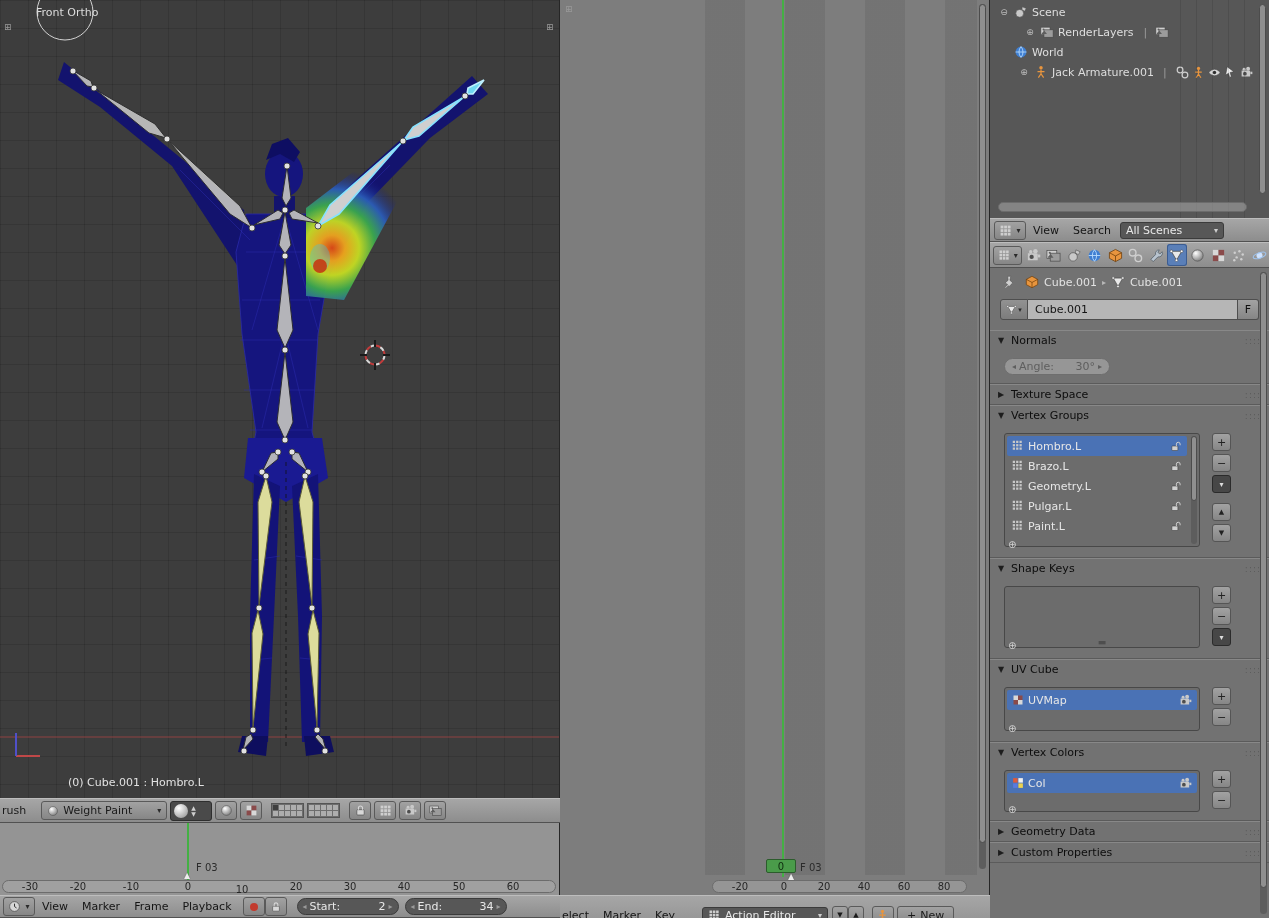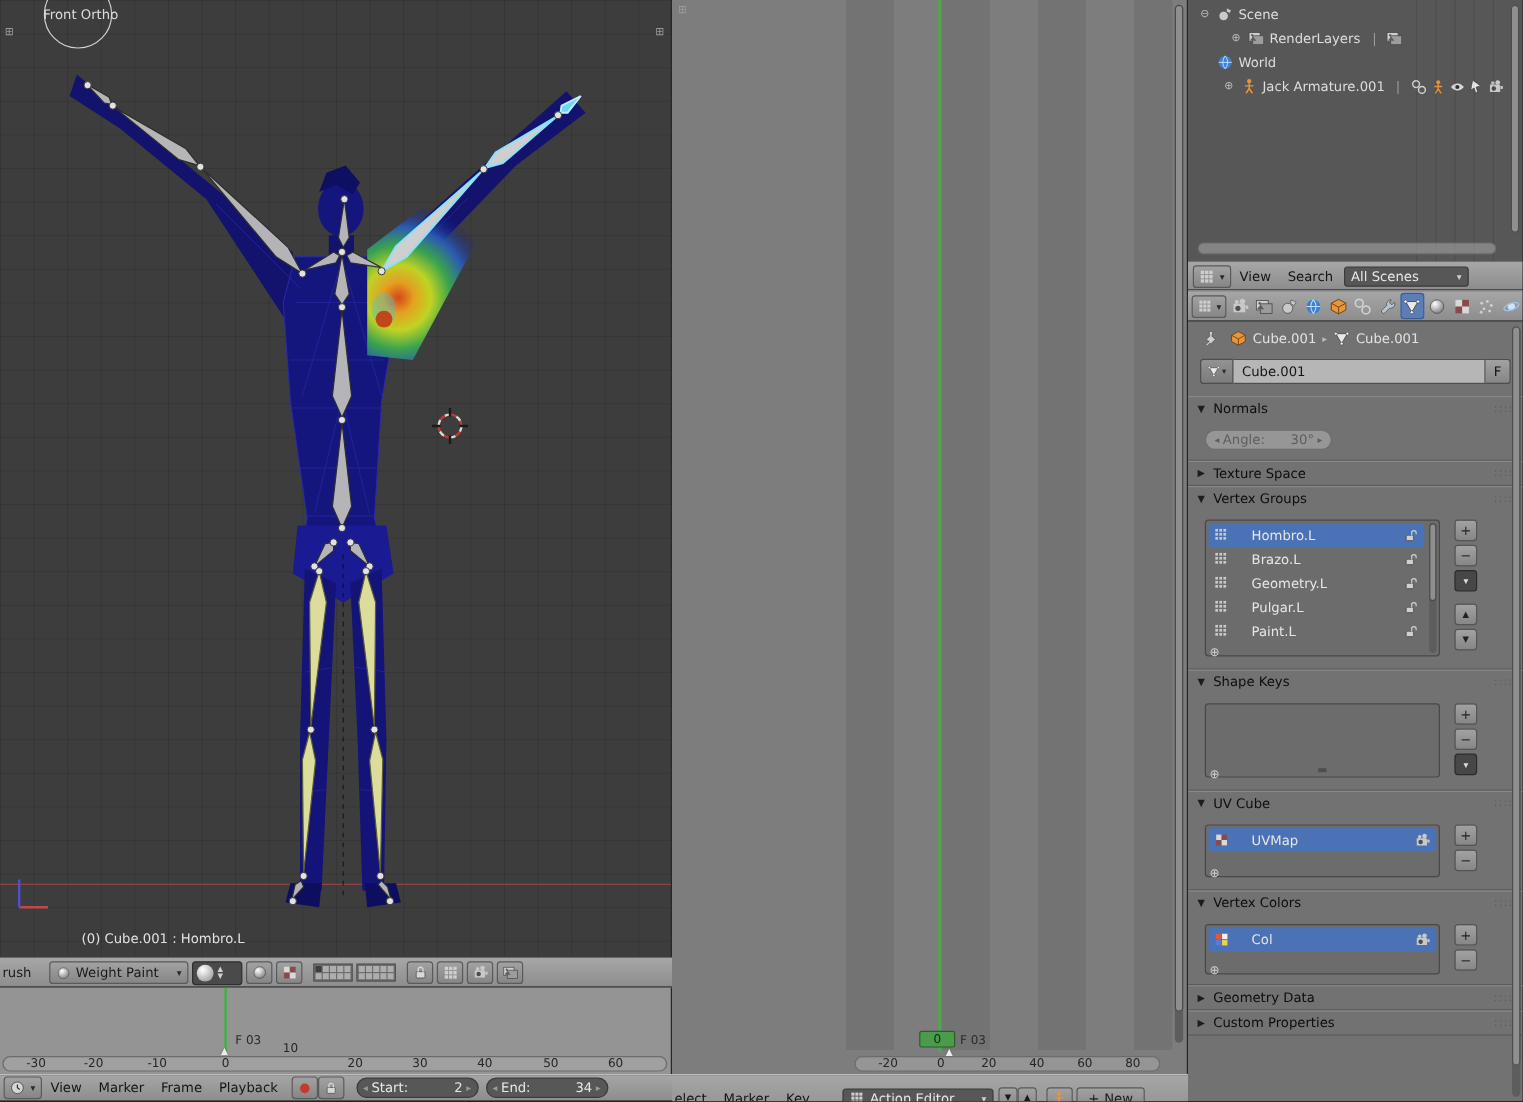--- a/index.html
+++ b/index.html
@@ -13,21 +13,21 @@
   .darkfield{background:#575757;border:1px solid #3b3b3b;border-radius:9px;color:#e8e8e8;height:17px;display:flex;align-items:center;padding:0 5px;white-space:nowrap}
   .caret{font-size:8px;color:#2a2a2a;margin-left:2px}
   .dcaret{font-size:8px;color:#cfcfcf;margin-left:auto}
   .tick{position:absolute;transform:translateX(-50%);font-size:10px;color:#262626;z-index:3}
   .pill{position:absolute;height:13px;border-radius:7px;background:rgba(170,170,170,.55);border:1px solid #6c6c6c;z-index:2}
   .panel{border-top:1px solid #888;border-bottom:1px solid #5b5b5b}
   .phead{display:flex;align-items:center;height:19px;padding:0 8px;color:#0d0d0d}
   .parrow{width:13px;font-size:8px;color:#1d1d1d}
   .pgrip{margin-left:auto;color:#5c5c5c;font-size:9px;letter-spacing:1px}
   .listbox{background:#6c6c6c;border:1px solid #484848;border-radius:3px;position:relative}
-  .lrow{height:20px;display:flex;align-items:center;gap:19px;padding:0 5px;color:#e6e6e6}
+  .lrow{height:20px;display:flex;align-items:center;gap:4px;padding:0 5px;color:#e6e6e6}
   .lrow.sel{background:#4a72b5;border-radius:2px}
   .sqcol{display:flex;flex-direction:column;gap:3px;margin-left:12px}
   .sq{width:19px;height:18px;background:linear-gradient(#a2a2a2,#868686);border:1px solid #555;border-radius:3px;display:flex;align-items:center;justify-content:center;font-size:11px;color:#222}
   .sq.dark{background:#474747;border-color:#2b2b2b;color:#ddd;font-size:8px}
   .cb{width:13px;height:13px;background:#484848;border:1px solid #2a2a2a;border-radius:2px;box-shadow:inset 0 1px 0 rgba(255,255,255,.15);display:inline-block}
   .cblabel{color:#0c0c0c;margin-left:5px}
   .lgrid{display:grid;grid-template-columns:repeat(5,5px);grid-auto-rows:5px;gap:1px;background:#6e6e6e;border:1px solid #555;padding:1px}
   .lgrid div{background:#aeaeae}
   .lgrid div.on{background:#3e3e3e}
   .olrow{height:20px;display:flex;align-items:center;gap:4px;color:#dedede}
@@ -274,21 +274,21 @@
       </g>
     </svg>
     <div class="abs" style="left:36px;top:6px;color:#dcdcdc">Front Ortho</div>
     <div class="abs" style="left:68px;top:776px;color:#e2e2e2">(0) Cube.001 : Hombro.L</div>
     <span class="abs" style="left:4px;top:22px;color:#9a9a9a;font-size:9px">⊞</span>
     <span class="abs" style="left:546px;top:22px;color:#9a9a9a;font-size:9px">⊞</span>
   </div>
 
   <div class="abs hdr" style="left:0;top:798px;width:560px;height:25px;gap:3px">
     <span style="margin-left:2px;color:#1a1a1a">rush</span>
-    <div class="btn" style="width:116px;margin-left:12px;gap:4px;padding:0 5px">
+    <div class="btn" style="width:126px;margin-left:12px;gap:4px;padding:0 5px">
       <svg class="ic" width="12" height="12">
           <use href="#i-sphere"></use>
         </svg>
       <span style="flex:1;text-align:left">Weight Paint</span>
       <span class="caret">▾</span>
     </div>
     <div style="width:42px;height:20px;background:#4a4a4a;border:1px solid #2e2e2e;border-radius:3px;display:flex;align-items:center;padding:0 3px;gap:3px">
       <span style="width:14px;height:14px;border-radius:50%;background:radial-gradient(circle at 35% 30%,#fff,#8a8a8a)"></span>
       <span style="display:flex;flex-direction:column;font-size:6px;color:#cfcfcf;line-height:6px">
           <span>▲</span>
@@ -351,21 +351,21 @@
       </div>
   </div>
 
   <div class="abs" style="left:0;top:823px;width:560px;height:72px;background:#949494;border-right:1px solid #262626;overflow:hidden">
     <div class="abs" style="left:187px;top:0;width:2px;height:58px;background:#44b044"></div>
     <div class="pill" style="left:2px;right:3px;bottom:2px"></div>
     <span class="tick" style="left:30px;bottom:3px">-30</span>
     <span class="tick" style="left:78px;bottom:3px">-20</span>
     <span class="tick" style="left:131px;bottom:3px">-10</span>
     <span class="tick" style="left:188px;bottom:3px">0</span>
-    <span class="tick" style="left:242px;bottom:15px">10</span>
+    <span class="tick" style="left:242px;bottom:0">10</span>
     <span class="tick" style="left:296px;bottom:3px">20</span>
     <span class="tick" style="left:350px;bottom:3px">30</span>
     <span class="tick" style="left:404px;bottom:3px">40</span>
     <span class="tick" style="left:459px;bottom:3px">50</span>
     <span class="tick" style="left:513px;bottom:3px">60</span>
     <span class="abs" style="left:184px;bottom:15px;color:#ececec;font-size:8px;text-shadow:0 0 1px #333">▲</span>
     <span class="abs" style="left:196px;bottom:22px;color:#2b2b2b;font-size:10px">F 03</span>
   </div>
 
   <div class="abs hdr" style="left:0;top:895px;width:560px;height:23px">

